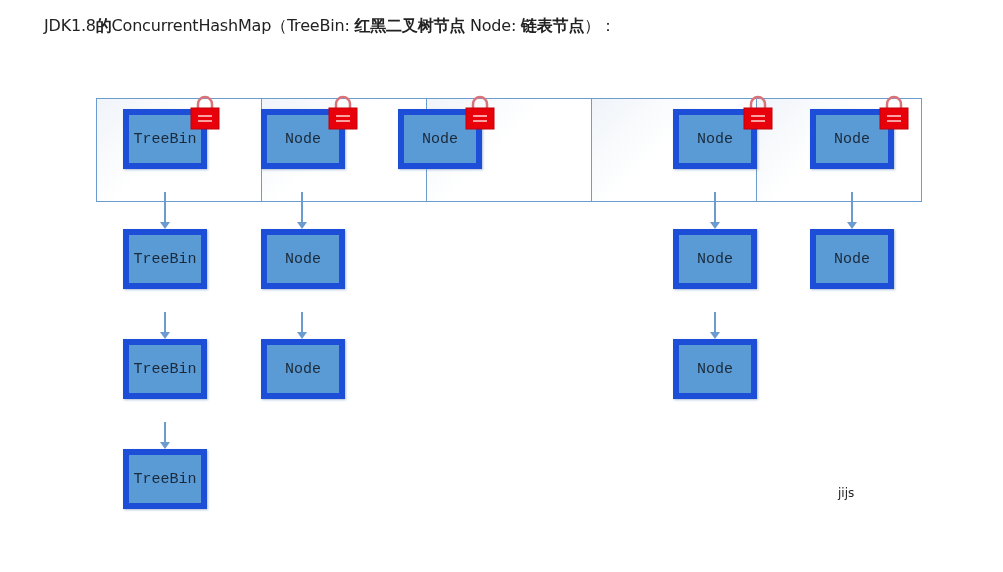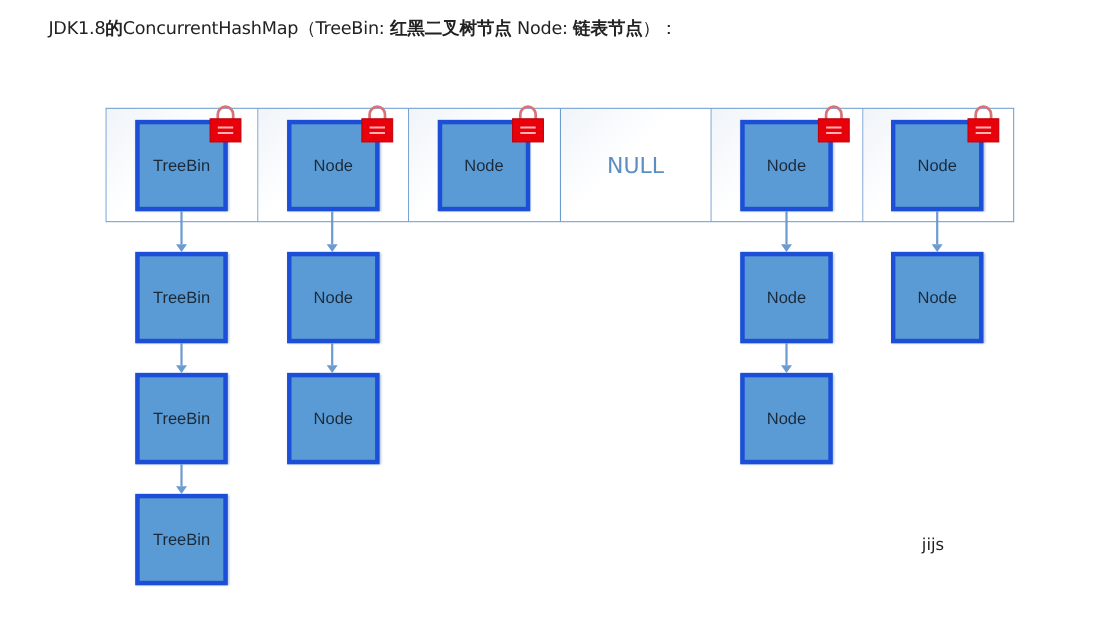--- a/index.html
+++ b/index.html
@@ -3,38 +3,35 @@
 <meta charset="utf-8">
 <style>
   html, body { margin: 0; padding: 0; background: #ffffff; }
   body { width: 1003px; height: 572px; position: relative; overflow: hidden; font-family: "DejaVu Sans", sans-serif; }
   .title { position: absolute; left: 44px; top: 16px; font-size: 16px; color: #222; white-space: nowrap; letter-spacing: -0.2px; }
   .title b { font-weight: bold; }
   .table { position: absolute; left: 96px; top: 98px; width: 826px; height: 104px; border: 1.5px solid #6b9bcf; box-sizing: border-box; display: flex; }
   .slot { position: relative; flex: 1; border-right: 1.5px solid #6b9bcf; background: linear-gradient(135deg, #f0f4f9 0%, #ffffff 45%, #ffffff 100%); box-sizing: border-box; }
   .slot:last-child { border-right: none; }
   .slot-null-label { position: absolute; left: 0; right: 0; top: 0; bottom: 0; display: flex; align-items: center; justify-content: center; color: #5b8fc4; font-size: 20px; font-family: "DejaVu Sans", sans-serif; }
-  .node { position: absolute; width: 84px; height: 83px; background: #5b9bd5; box-shadow: 1px 1px 2px rgba(120,150,190,0.6); display: flex; align-items: center; justify-content: center; font-family: Liberation Sans, sans-serif; font-size: 15px; color: #1a2a3a; box-sizing: border-box; border: 4px solid #1d4ed8; }
+  .node { position: absolute; width: 84px; height: 60px; background: #5b9bd5; box-shadow: 1px 1px 2px rgba(120,150,190,0.6); display: flex; align-items: center; justify-content: center; font-family: Liberation Mono, monospace; font-size: 15px; color: #1a2a3a; box-sizing: border-box; border: 6px solid #1d4ed8; }
   .lock { position: absolute; width: 30px; height: 36px; }
   .vline { position: absolute; width: 1.5px; background: #6b9bcf; }
   .arrowhead { position: absolute; width: 0; height: 0; border-left: 5px solid transparent; border-right: 5px solid transparent; border-top: 7px solid #6b9bcf; }
-  .watermark { position: absolute; left: 838px; top: 486px; font-size: 15px; color: #222; font-family: "DejaVu Sans", sans-serif; }
+  .watermark { position: absolute; left: 838px; top: 486px; font-size: 12px; color: #222; font-family: "DejaVu Sans", sans-serif; }
 </style>
 </head>
 <body>
 
 <div class="title"><span>JDK1.8</span><b>的</b><span>ConcurrentHashMap（TreeBin: </span><b>红黑二叉树节点</b><span> Node: </span><b>链表节点</b><span>）：</span></div>
 
 <div class="table">
   <div class="slot"></div>
   <div class="slot"></div>
   <div class="slot"></div>
-  <div class="slot">
-    <div class="slot-null-label">NULL</div>
-  </div>
   <div class="slot"></div>
   <div class="slot"></div>
 </div>
 
 <div class="node" style="left:123px; top:109px;">TreeBin</div>
 <div class="node" style="left:261px; top:109px;">Node</div>
 <div class="node" style="left:398px; top:109px;">Node</div>
 <div class="node" style="left:673px; top:109px;">Node</div>
 <div class="node" style="left:810px; top:109px;">Node</div>
 

